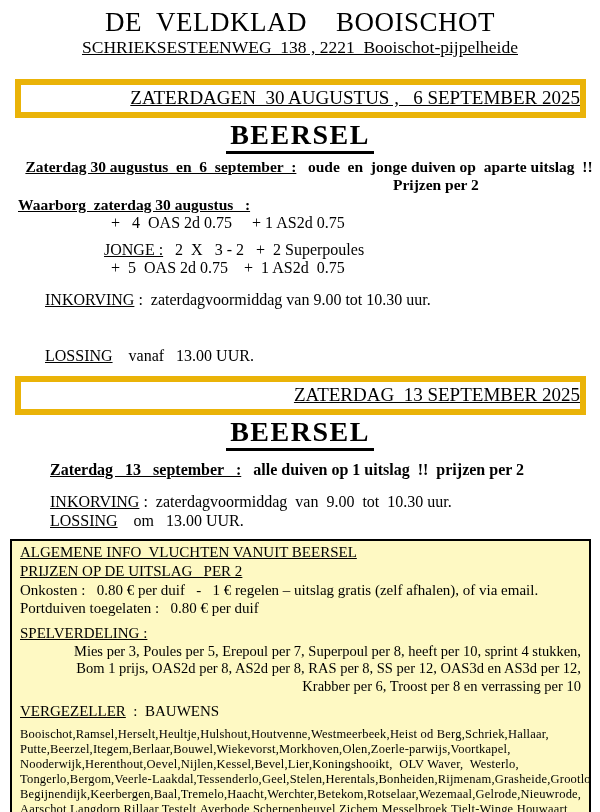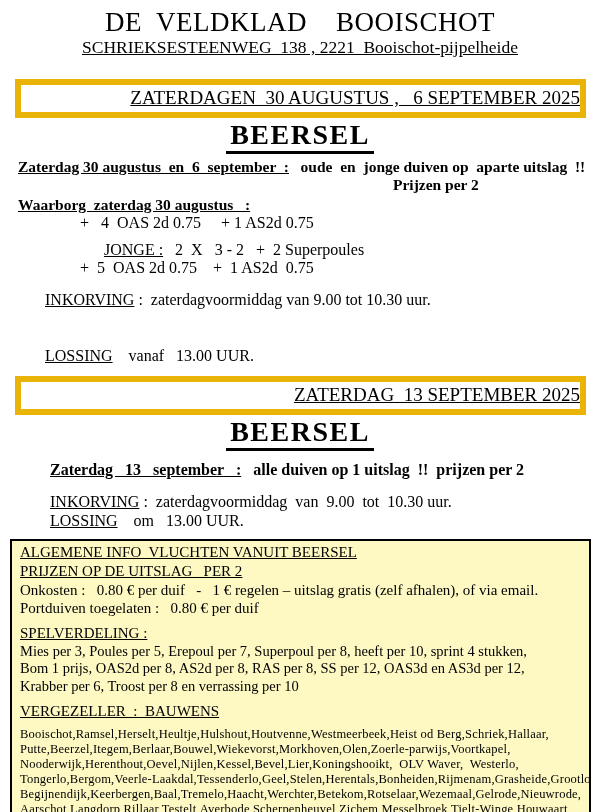--- a/index.html
+++ b/index.html
@@ -33,28 +33,28 @@
 
   .beersel { text-align:center; margin-top:2px; }
   .beersel .beersel-text {
     display:inline-block;
     font-size:28px; font-weight:bold; letter-spacing:1.5px;
     line-height:30px;
     border-bottom:3px solid #000;
     padding:0 4px 1px 4px;
   }
 
-  .dateline  { margin:4px 0 0 18px; font-size:15.5px; line-height:18px; font-weight:bold; white-space:pre; }
+  .dateline  { margin:4px 0 0 18px; font-size:15.5px; line-height:18px; font-weight:bold; white-space:pre;text-align:center; }
   .prijzen   { margin-left:393px; font-size:15.5px; line-height:17px; font-weight:bold; white-space:pre; }
   .waarborg  { margin:3px 0 0 18px; font-size:15.5px; line-height:18px; font-weight:bold; white-space:pre; }
 
   .poule-row   { margin-left:104px; font-size:16px; line-height:18px; white-space:pre; }
   .poule-row.first  { margin-top:12px; }
   .poule-row.jfirst { margin-top:9px; }
-  .poule-row.cont   { margin-left:80px; }
+  .poule-row.cont   { margin-left:111px; }
 
   .ink-row { margin-left:45px; font-size:16px; line-height:19px; white-space:pre;margin-top:37px; }
   .ink-row.top { margin-top:13px; }
 
   .s2-dateline { margin:10px 0 0 50px; font-size:16px; line-height:18px; font-weight:bold; white-space:pre; }
   .s2-ink { margin-left:50px; font-size:16px; line-height:19px; white-space:pre; }
   .s2-ink.top { margin-top:13px; }
 
   .infobox {
     margin:9px 9px 0 10px;
@@ -62,22 +62,22 @@
     background:#fef9c3;
     padding:2px 8px 0 8px;
     height:303px;
     overflow:hidden;
   }
   .info-h    { font-size:15px; line-height:19px; white-space:pre; }
   .info-line { font-size:15px; line-height:18px; white-space:pre; }
   .gap7 { height:7px; }
   .gap6 { height:6px; }
   .spel-label { font-size:15px; line-height:18.5px; white-space:pre; }
-  .spel-line  { font-size:14.5px; line-height:17.5px; white-space:pre; }
-  .verg-line  { font-size:15px; line-height:18.5px; white-space:pre;text-decoration:underline; }
+  .spel-line  { font-size:14.5px; line-height:17.5px; white-space:pre;text-align:right; }
+  .verg-line  { font-size:15px; line-height:18.5px; white-space:pre; }
   .grenzen-line { font-size:16px; line-height:20.5px; white-space:pre; }
   .grenzen-line .mid { font-size:14px; }
   .city-line { font-size:12.5px; line-height:15px; white-space:pre; letter-spacing:0.2px; }
 </style>
 </head>
 <body>
 
 <div class="page">
 
   <div class="title">DE  VELDKLAD    BOOISCHOT</div>

